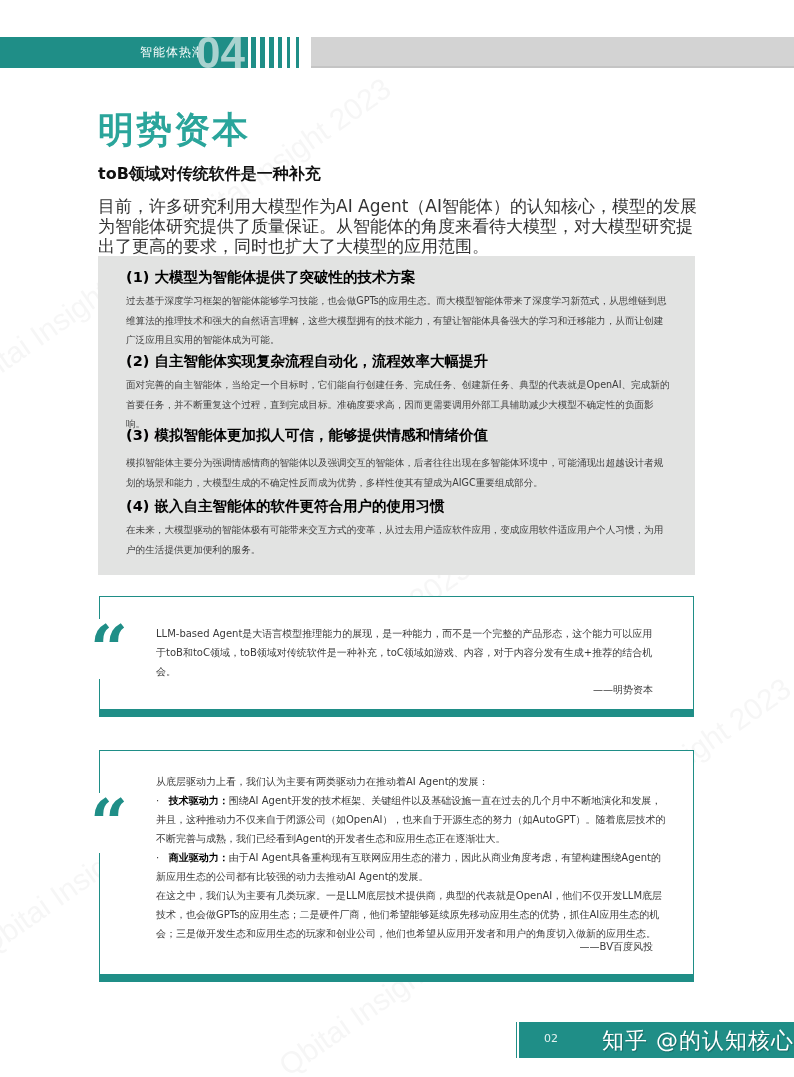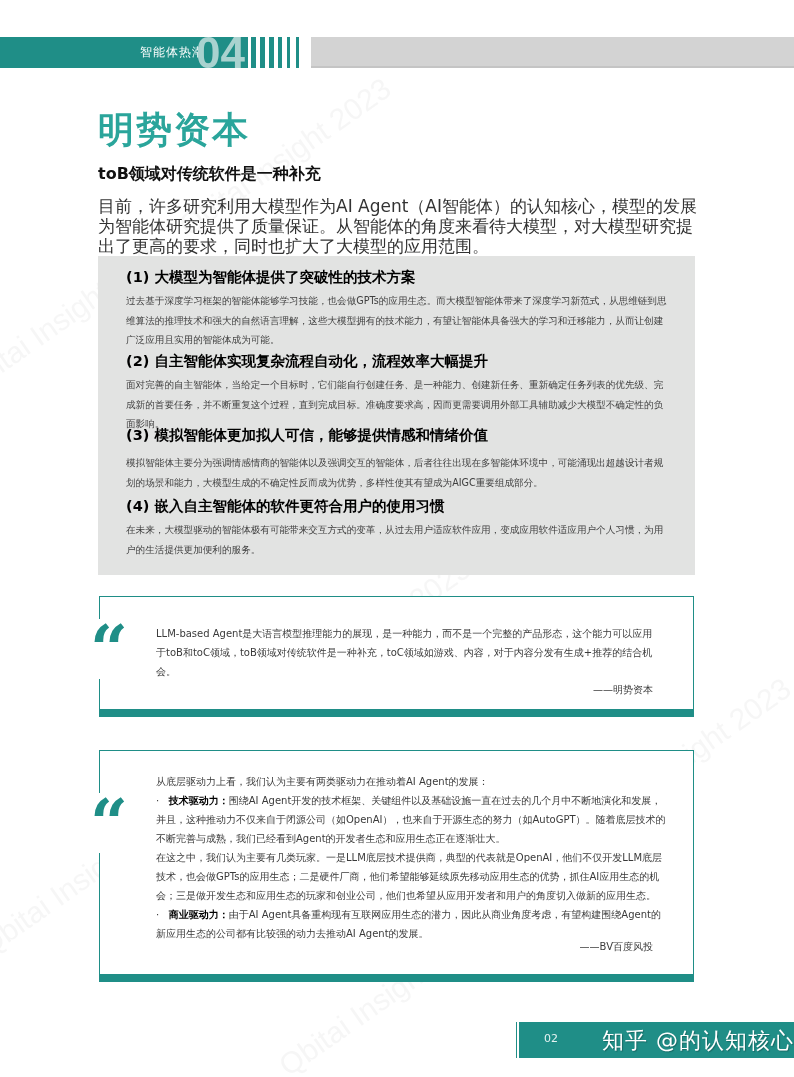--- a/index.html
+++ b/index.html
@@ -80,21 +80,21 @@
 <h2 class="section-heading">toB领域对传统软件是一种补充</h2>
 <p class="intro-para">目前，许多研究利用大模型作为AI Agent（AI智能体）的认知核心，模型的发展为智能体研究提供了质量保证。从智能体的角度来看待大模型，对大模型研究提出了更高的要求，同时也扩大了大模型的应用范围。</p>
 
 <div class="reason-box">
   <div class="reason" style="top:12px;">
     <h3>(1) 大模型为智能体提供了突破性的技术方案</h3>
     <p>过去基于深度学习框架的智能体能够学习技能，也会做GPTs的应用生态。而大模型智能体带来了深度学习新范式，从思维链到思维算法的推理技术和强大的自然语言理解，这些大模型拥有的技术能力，有望让智能体具备强大的学习和迁移能力，从而让创建广泛应用且实用的智能体成为可能。</p>
   </div>
   <div class="reason" style="top:96px;">
     <h3>(2) 自主智能体实现复杂流程自动化，流程效率大幅提升</h3>
-    <p>面对完善的自主智能体，当给定一个目标时，它们能自行创建任务、是一种能力、创建新任务、重新确定任务列表的优先级、完成新的首要任务，并不断重复这个过程，直到完成目标。准确度要求高，因而更需要调用外部工具辅助减少大模型不确定性的负面影响。</p>
+    <p>面对完善的自主智能体，当给定一个目标时，它们能自行创建任务、完成任务、创建新任务、典型的代表就是OpenAI、完成新的首要任务，并不断重复这个过程，直到完成目标。准确度要求高，因而更需要调用外部工具辅助减少大模型不确定性的负面影响。</p>
   </div>
   <div class="reason" style="top:170px;">
     <h3 style="margin-bottom:8px;">(3) 模拟智能体更加拟人可信，能够提供情感和情绪价值</h3>
     <p>模拟智能体主要分为强调情感情商的智能体以及强调交互的智能体，后者往往出现在多智能体环境中，可能涌现出超越设计者规划的场景和能力，大模型生成的不确定性反而成为优势，多样性使其有望成为AIGC重要组成部分。</p>
   </div>
   <div class="reason" style="top:241px;">
     <h3>(4) 嵌入自主智能体的软件更符合用户的使用习惯</h3>
     <p>在未来，大模型驱动的智能体极有可能带来交互方式的变革，从过去用户适应软件应用，变成应用软件适应用户个人习惯，为用户的生活提供更加便利的服务。</p>
   </div>
 </div>
@@ -106,24 +106,24 @@
   <div class="bottom-bar"></div>
 </div>
 
 <div class="quote-box" style="top:750px; height:232px;">
   <span class="quote-mark" style="top:42px;">“</span>
   <div class="quote-text" style="top:21px; width:510px;">
     <p>从底层驱动力上看，我们认为主要有两类驱动力在推动着AI Agent的发展：</p>
     <p>
       <span>·</span>&nbsp;&nbsp;&nbsp;<span class="bold-term">技术驱动力：</span><span>围绕AI Agent开发的技术框架、关键组件以及基础设施一直在过去的几个月中不断地演化和发展，并且，这种推动力不仅来自于闭源公司（如OpenAI），也来自于开源生态的努力（如AutoGPT）。随着底层技术的不断完善与成熟，我们已经看到Agent的开发者生态和应用生态正在逐渐壮大。</span>
     </p>
-    <p>在这之中，我们认为主要有几类玩家。一是LLM底层技术提供商，典型的代表就是OpenAI，他们不仅开发LLM底层技术，也会做GPTs的应用生态；二是硬件厂商，他们希望能够延续原先移动应用生态的优势，抓住AI应用生态的机会；三是做开发生态和应用生态的玩家和创业公司，他们也希望从应用开发者和用户的角度切入做新的应用生态。</p>
     <p>
       <span>·</span>&nbsp;&nbsp;&nbsp;<span class="bold-term">商业驱动力：</span><span>由于AI Agent具备重构现有互联网应用生态的潜力，因此从商业角度考虑，有望构建围绕Agent的新应用生态的公司都有比较强的动力去推动AI Agent的发展。</span>
     </p>
+    <p>在这之中，我们认为主要有几类玩家。一是LLM底层技术提供商，典型的代表就是OpenAI，他们不仅开发LLM底层技术，也会做GPTs的应用生态；二是硬件厂商，他们希望能够延续原先移动应用生态的优势，抓住AI应用生态的机会；三是做开发生态和应用生态的玩家和创业公司，他们也希望从应用开发者和用户的角度切入做新的应用生态。</p>
   </div>
   <span class="quote-source" style="top:189px;">——BV百度风投</span>
   <div class="bottom-bar"></div>
 </div>
 
 <div class="footer-bar">
   <div class="edge"></div>
   <span class="footer-page">02</span>
   <span class="footer-brand">知乎 @的认知核心</span>
 </div>

